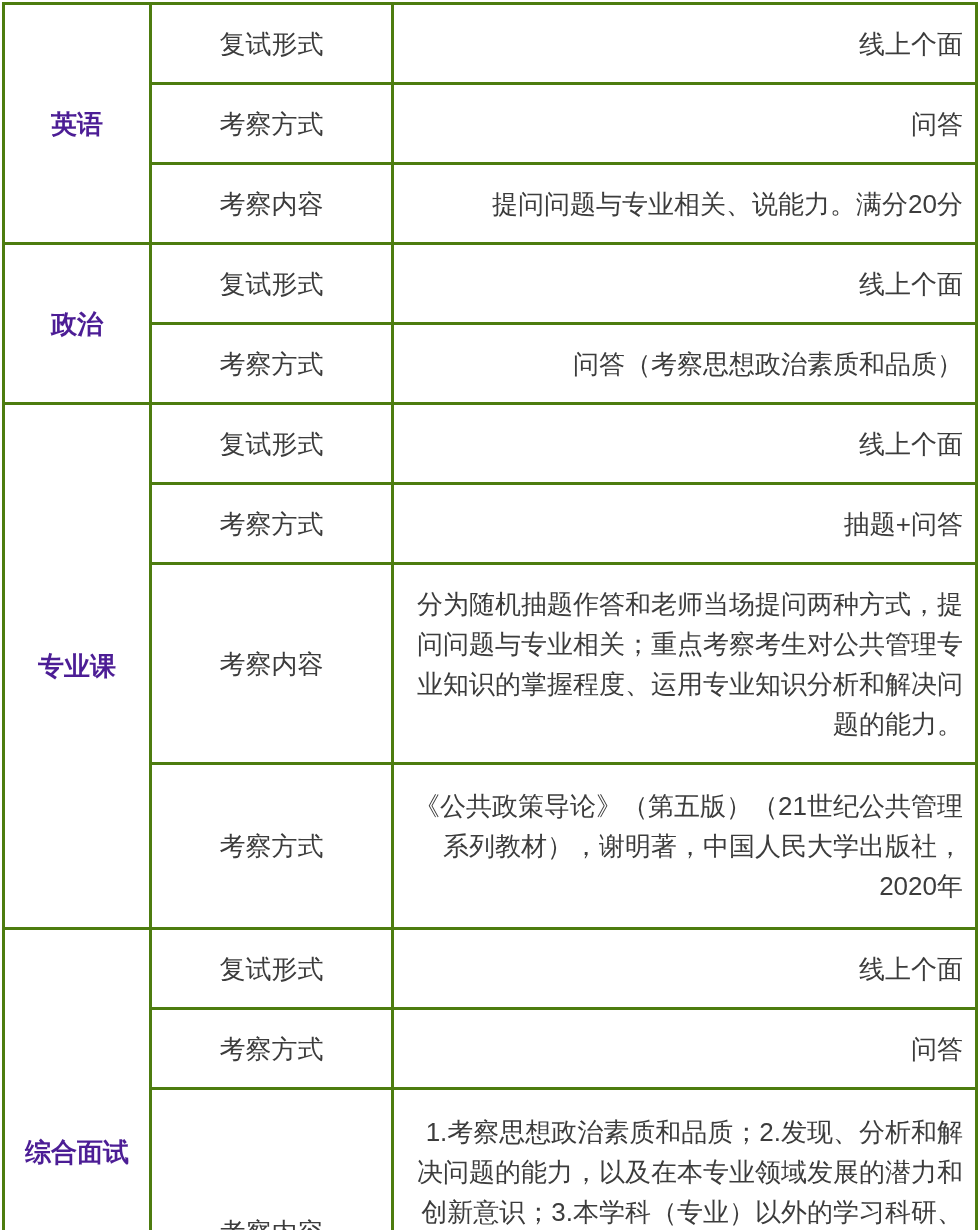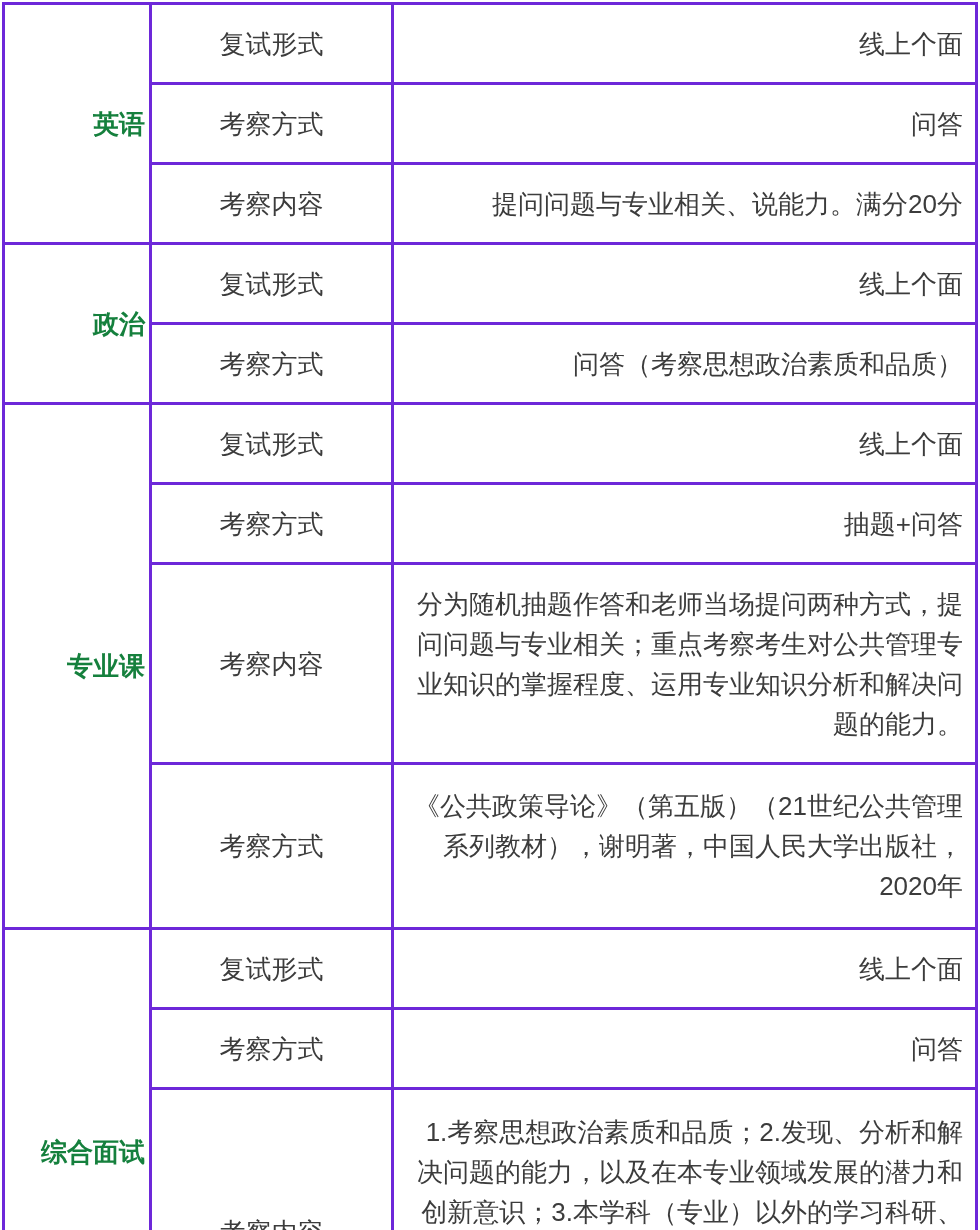--- a/index.html
+++ b/index.html
@@ -18,33 +18,33 @@
   }
   table.review-table {
     position: absolute;
     left: 2px;
     top: 2px;
     width: 973px;
     border-collapse: collapse;
     table-layout: fixed;
   }
   table.review-table td {
-    border: 3px solid #6d28d9;
+    border: 3px solid #4d7c0f;
     font-size: 26px;
     line-height: 40px;
     vertical-align: middle;
     overflow: hidden;
   }
   col.c1 { width: 147px; }
   col.c2 { width: 242px; }
   col.c3 { width: 584px; }
   td.subject {
-    text-align: right;
+    text-align: center;
     font-weight: bold;
-    color: #15803d;
+    color: #4c1d95;
     padding: 0 4px;
   }
   td.key {
     text-align: center;
     padding: 0 6px;
   }
   td.val {
     text-align: right;
     padding: 6px 12px 6px 13px;
   }

